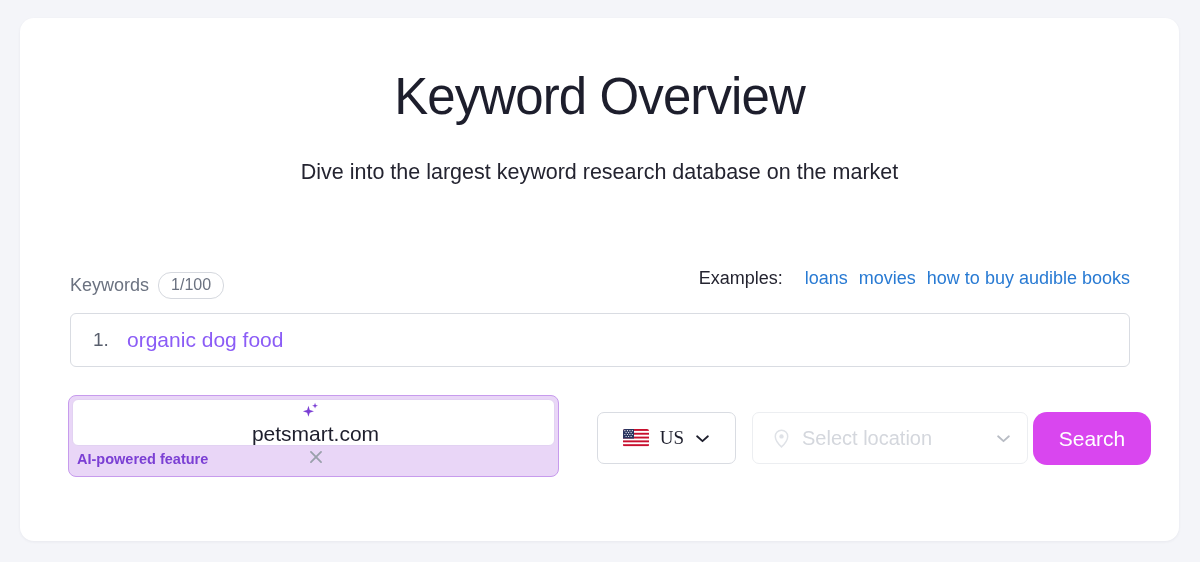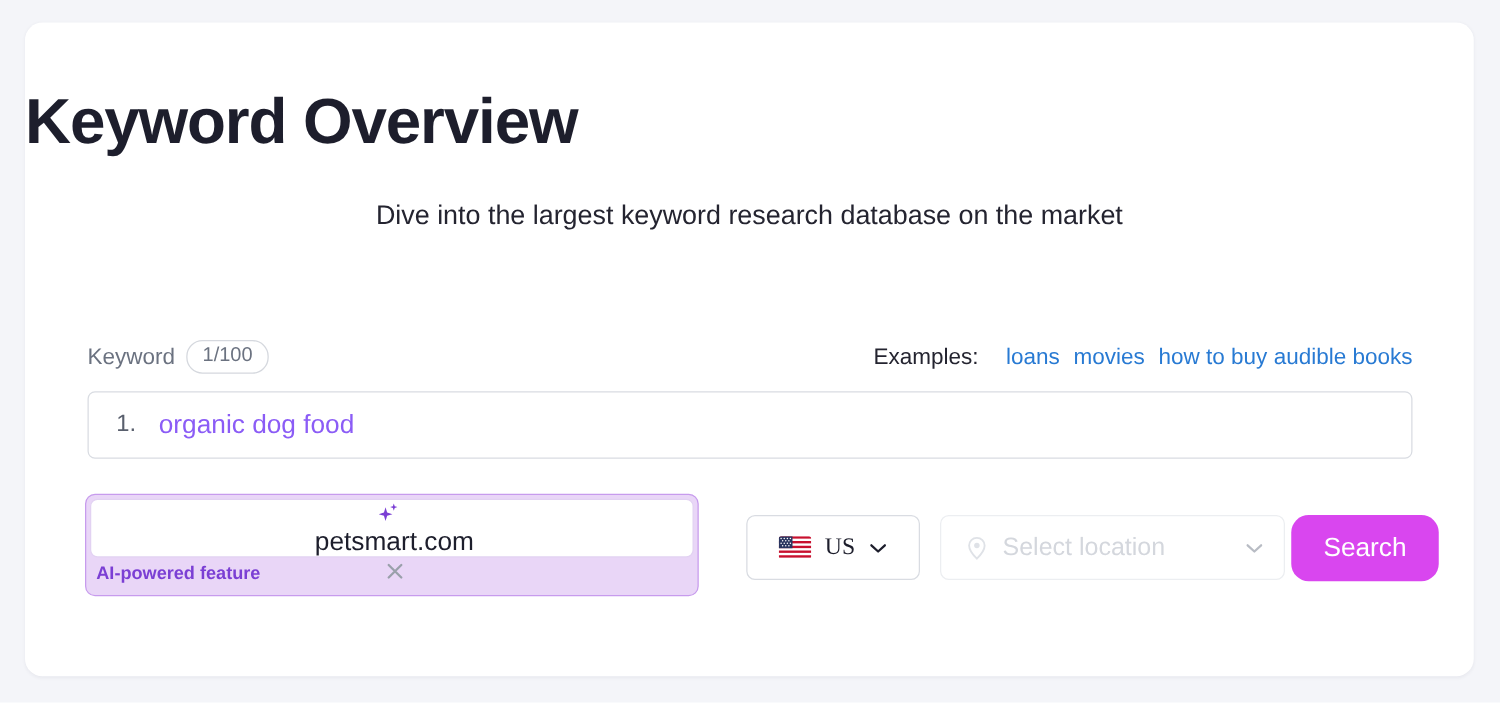--- a/index.html
+++ b/index.html
@@ -25,23 +25,24 @@
     background: #ffffff;
     border-radius: 14px;
     box-shadow: 0 1px 3px rgba(30,35,60,0.06);
   }
 
   .page-title {
     position: absolute;
     left: 0;
     top: 50px;
     width: 100%;
+    text-align: center;
     font-size: 51px;
     line-height: 58px;
-    font-weight: bold;
+    font-weight: normal;
     letter-spacing: -0.9px;
     color: #1d1e2c;
   }
 
   .subtitle {
     position: absolute;
     left: 0;
     top: 138px;
     width: 100%;
     text-align: center;
@@ -80,21 +81,21 @@
     padding: 3px 12px 4px 12px;
     line-height: 18px;
     background: #fff;
   }
 
   .examples-group {
     position: absolute;
     right: 0;
     top: 0;
     display: flex;
-    align-items: center;
+    align-items: flex-start;
     height: 34px;
     white-space: nowrap;
   }
   .examples-label {
     font-size: 18px;
     color: #242430;
     margin-right: 22px;
   }
   .example-link {
     font-size: 18px;
@@ -271,21 +272,21 @@
 
   <div class="page-title">Keyword Overview</div>
 
   <div class="subtitle">
     <span class="line">Dive into the largest keyword research database on the market</span>
   </div>
 
   <div class="labels-row">
 
     <div class="kw-label-group">
-      <span class="kw-label">Keyword</span>
+      <span class="kw-label">Keywords</span>
       <span class="kw-badge">1/100</span>
     </div>
 
     <div class="examples-group">
       <span class="examples-label">Examples:</span>
       <a class="example-link">loans</a>
       <a class="example-link">movies</a>
       <a class="example-link">how to buy audible books</a>
     </div>
 

